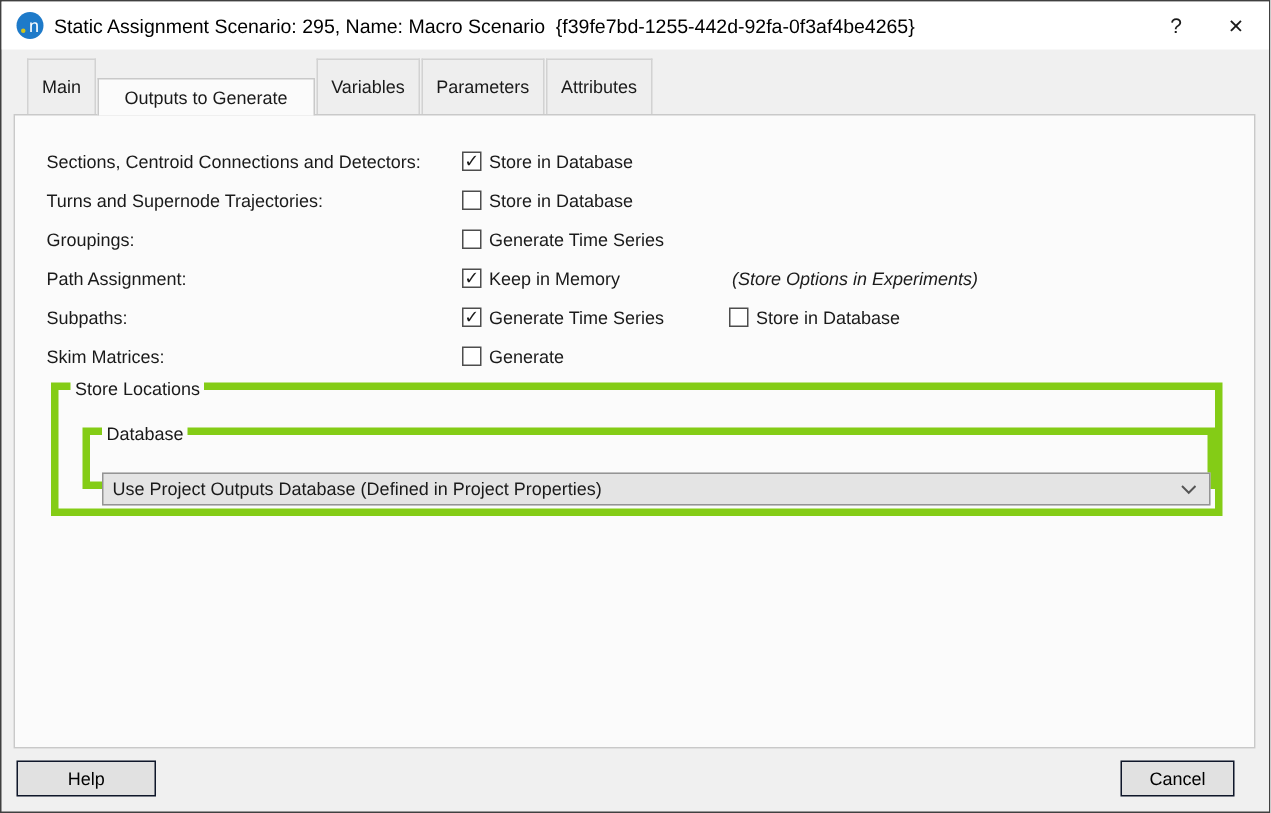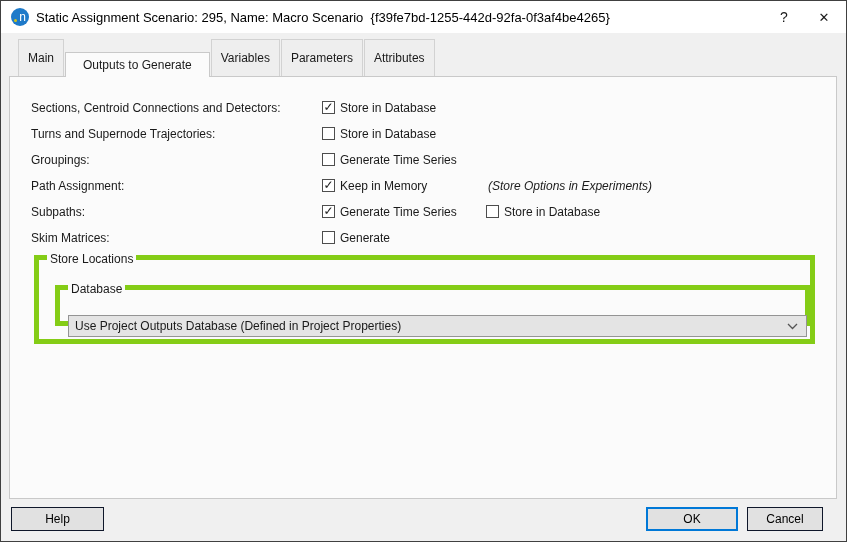--- a/index.html
+++ b/index.html
@@ -84,21 +84,21 @@
     margin-bottom: -1px;
   }
   
   .panel {
     position: absolute; left: 8px; top: 75px;
     width: 828px; height: 423px;
     background: #fbfbfb;
     border: 1px solid #c9c9c9;
     z-index: 1;
   }
-  .row { position: absolute; left: 21px; right: 8px; height: 17px; display: flex; align-items: center; gap: 14px; }
+  .row { position: absolute; left: 21px; right: 8px; height: 17px; display: flex; align-items: center; }
   .row-label { display: inline-block; width: 277px; }
   .chk { display: inline-flex; align-items: center; }
   .chk .box {
     width: 13px; height: 13px;
     background: #ffffff;
     border: 1px solid #4d4d4d;
     display: inline-flex; align-items: center; justify-content: center;
     flex: 0 0 auto;
   }
   .chk .mark { font-size: 12px; line-height: 11px; color: #1b1b1b; margin-top: -1px; }
@@ -253,16 +253,15 @@
                 <path d="M1 1 L5.5 5.5 L10 1" stroke="#555555" fill="none" stroke-width="1.3"></path>
               </svg>
           </span>
         </div>
       </div>
     </div>
 
   </div>
 
   <div class="btn btn-help">Help</div>
-  <div class="btn btn-ok">OK</div>
   <div class="btn btn-cancel">Cancel</div>
 
 </div>
 
 </body></html>

